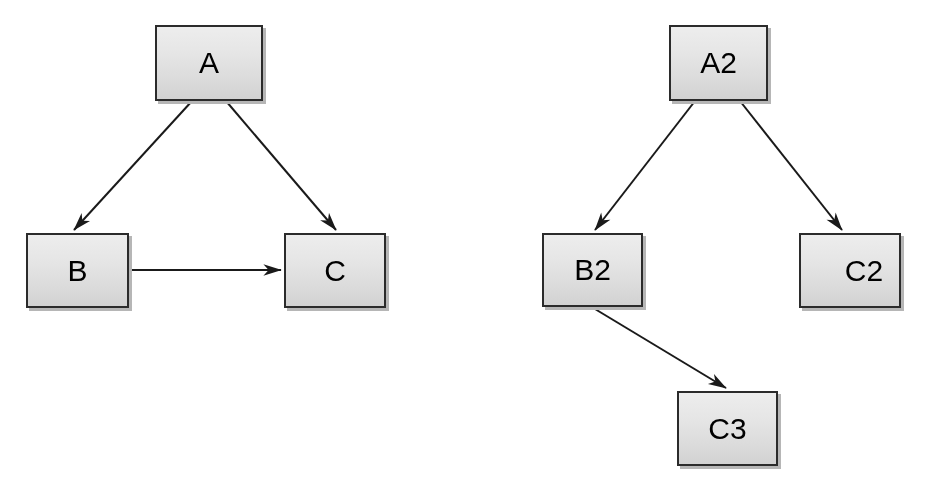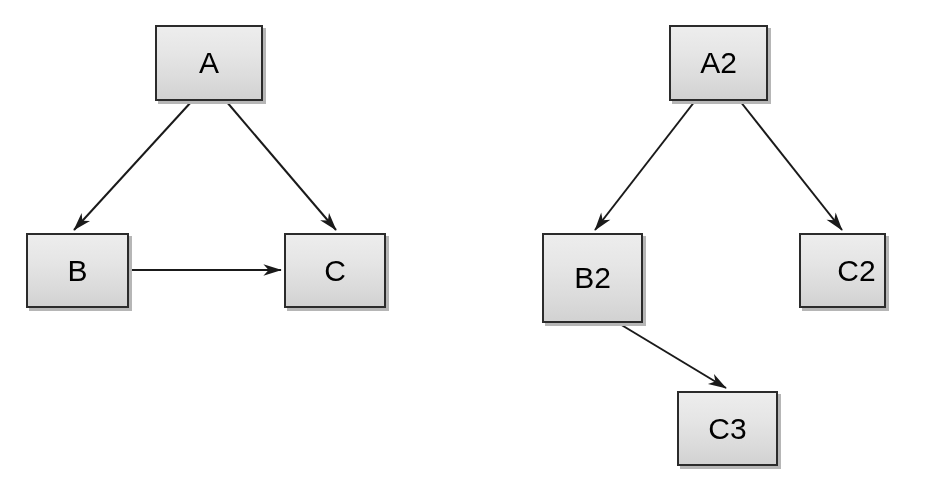--- a/index.html
+++ b/index.html
@@ -72,24 +72,24 @@
       </div>
       <div class="node" style="left: 26px; top: 233px; width: 103px; height: 75px;">
         <span class="node-label">B</span>
       </div>
       <div class="node" style="left: 284px; top: 233px; width: 102px; height: 75px;">
         <span class="node-label">C</span>
       </div>
       <div class="node" style="left: 669px; top: 25px; width: 99px; height: 76px; text-align: center;">
         <span class="node-label">A2</span>
       </div>
-      <div class="node" style="left: 542px; top: 233px; width: 101px; height: 90px;">
+      <div class="node" style="left: 542px; top: 233px; width: 101px; height: 74px;">
         <span class="node-label">B2</span>
       </div>
-      <div class="node" style="left: 799px; top: 233px; width: 87px; height: 75px; padding-left: 28px;">
+      <div class="node" style="left: 799px; top: 233px; width: 102px; height: 75px; padding-left: 28px;">
         <span class="node-label">C2</span>
       </div>
       <div class="node" style="left: 677px; top: 391px; width: 101px; height: 75px;">
         <span class="node-label">C3</span>
       </div>
     </div>
 
 </div>
 
 </body></html>

